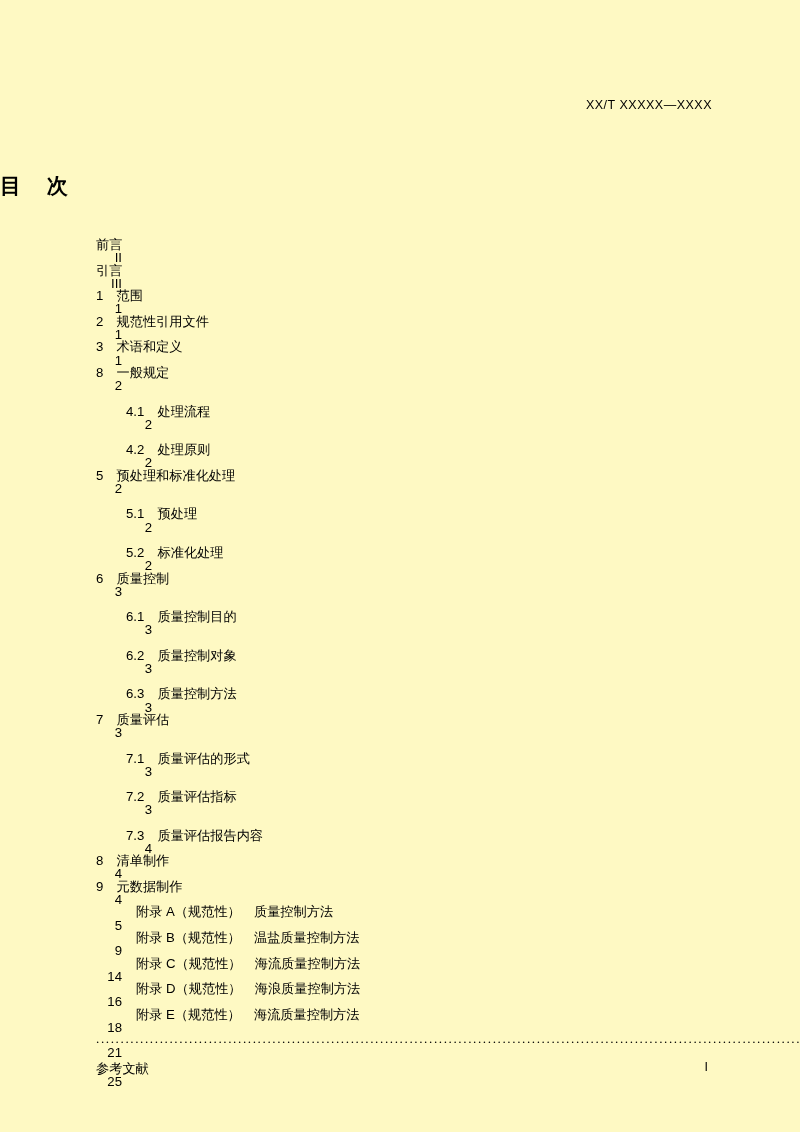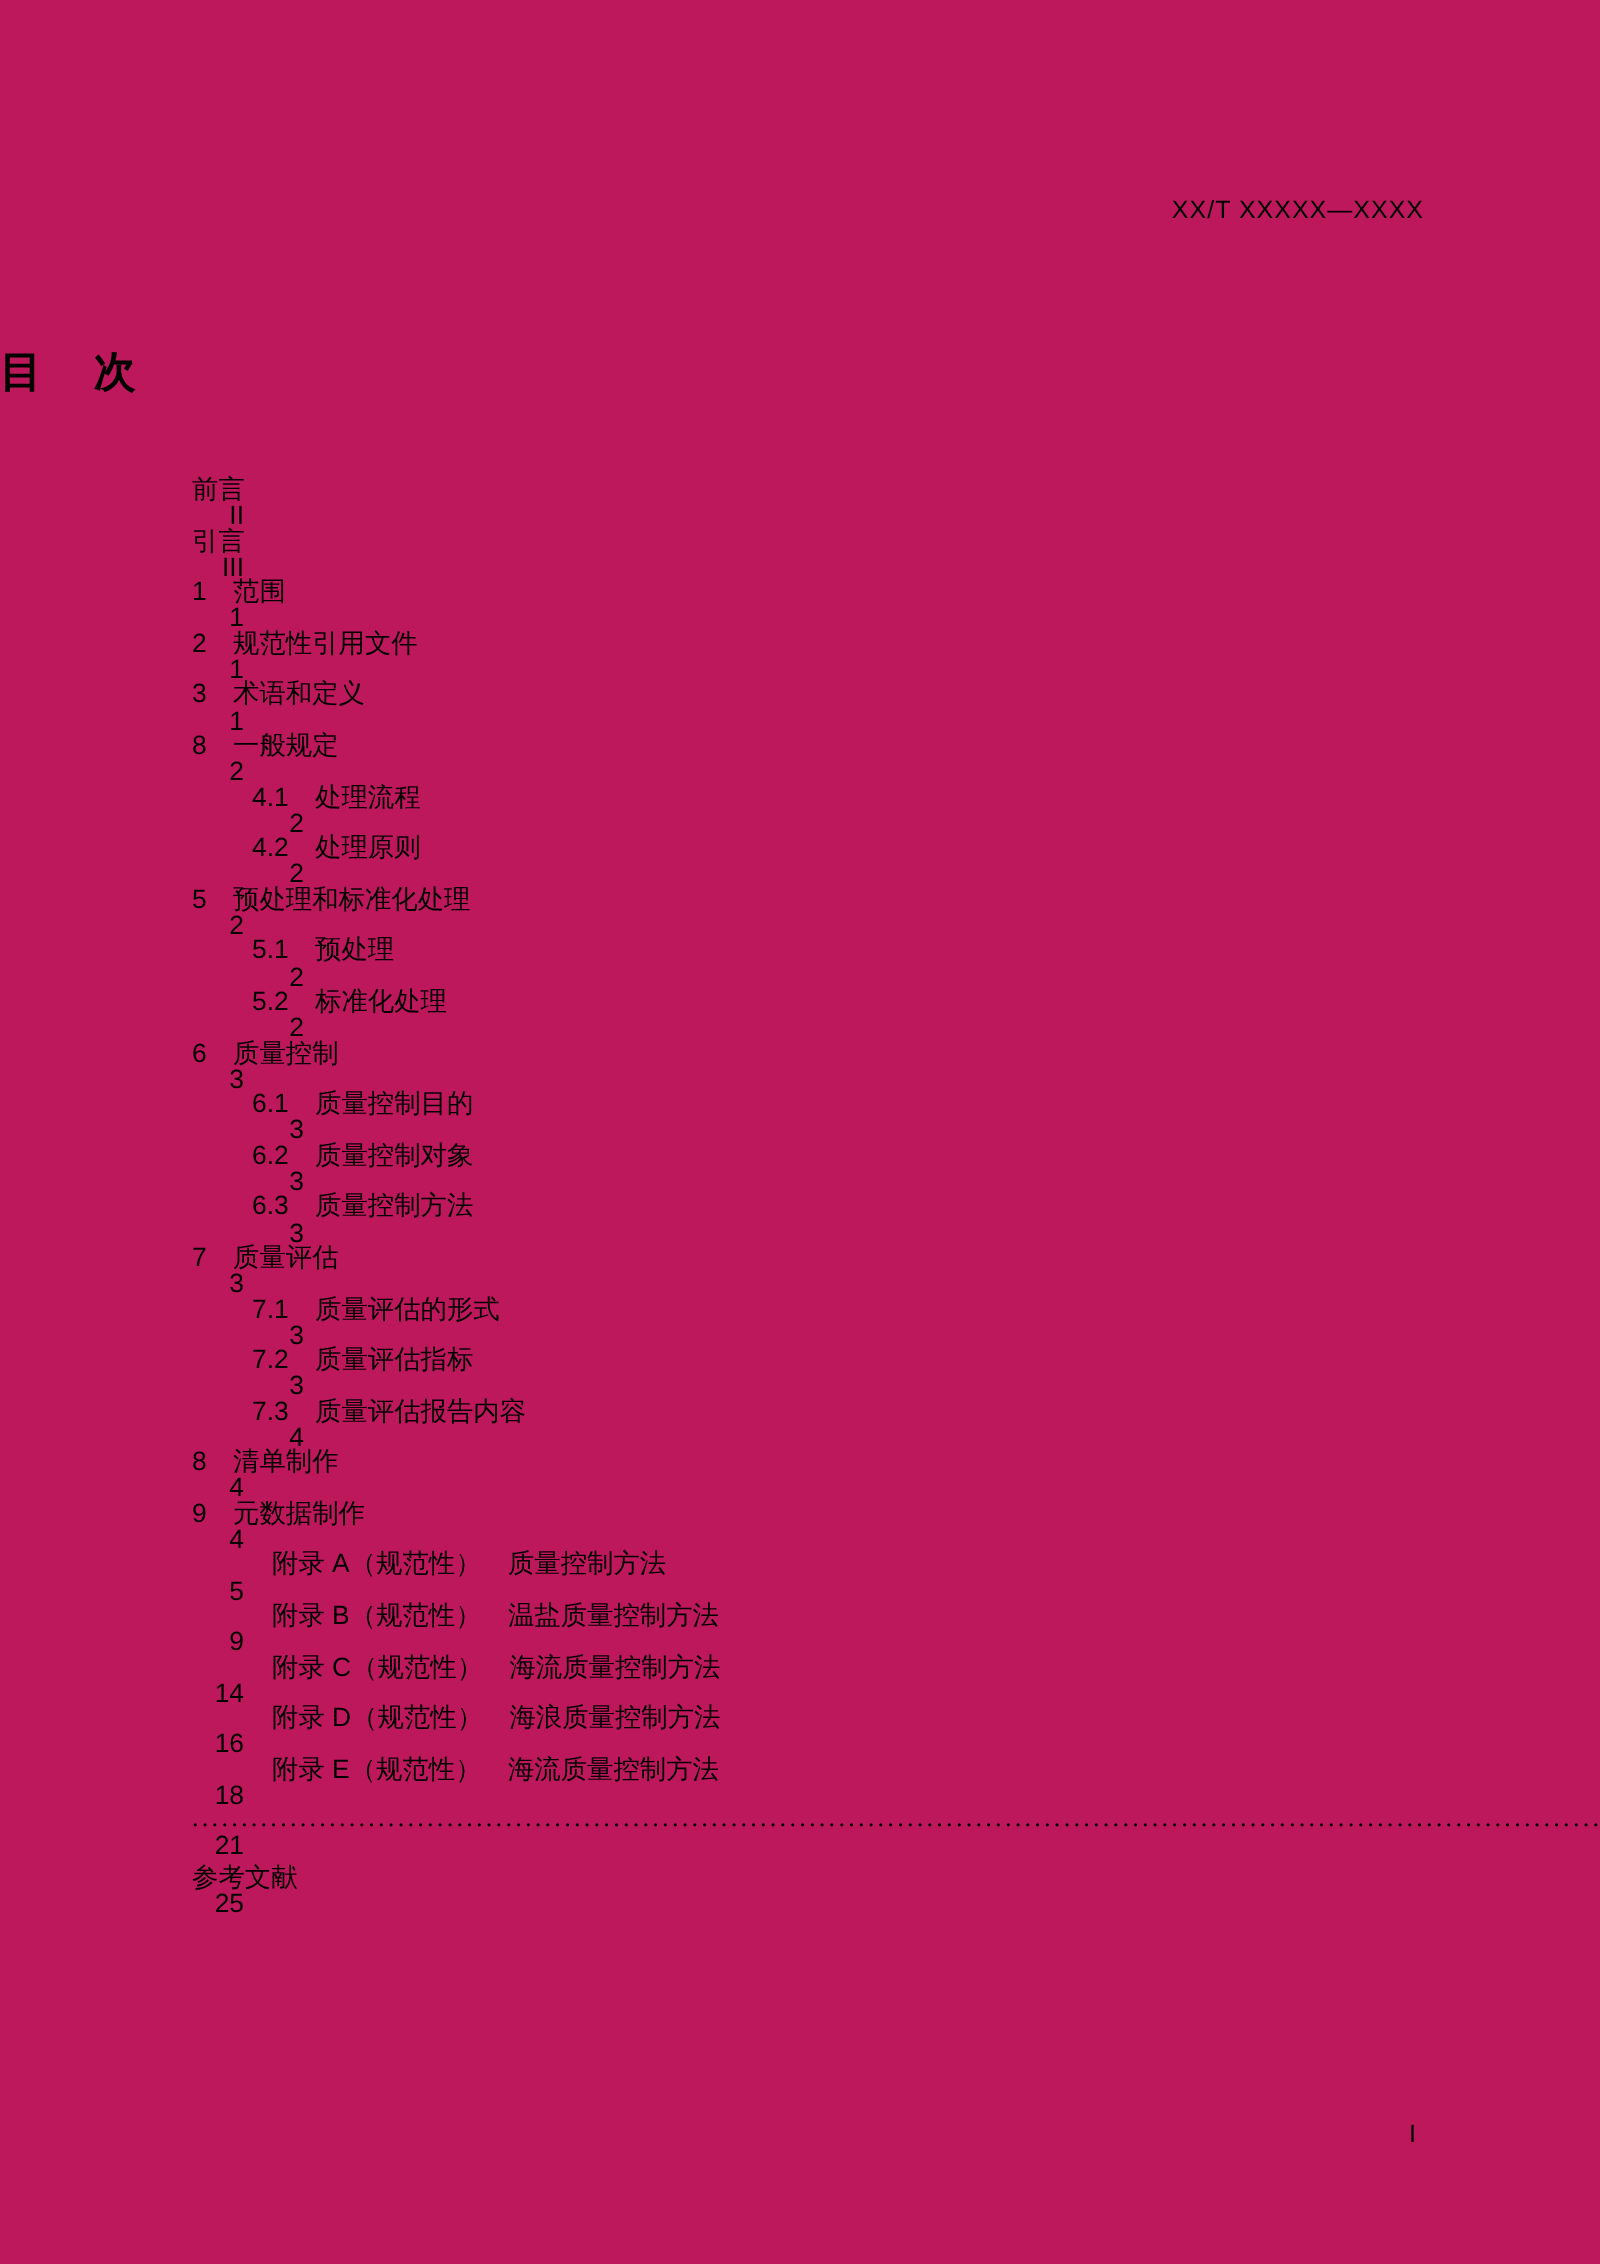--- a/index.html
+++ b/index.html
@@ -4,21 +4,21 @@
 <style>
   html, body {
     margin: 0;
     padding: 0;
     background: #ffffff;
   }
   .page {
     position: relative;
     width: 800px;
     height: 1132px;
-    background: #be185d;
+    background: #fef9c3;
     font-family: "Liberation Serif", "DejaVu Serif", serif;
     color: #000000;
     box-sizing: border-box;
     overflow: hidden;
   }
   .header-code {
     position: absolute;
     top: 98px;
     right: 88px;
     font-family: "Liberation Sans", sans-serif;
@@ -70,21 +70,21 @@
   }
   .toc-page {
     flex: 0 0 auto;
     width: 26px;
     text-align: right;
     font-family: "Liberation Sans", sans-serif;
     font-size: 13.2px;
   }
   
   .lvl-0 { padding-left: 0; }
-  .lvl-1 { padding-left: 30px; }
+  .lvl-1 { padding-left: 30px; margin-top: 13px; }
   .annex .toc-label { display: inline-block; padding-left: 40px; }
   .footer-page {
     position: absolute;
     bottom: 58px;
     right: 92px;
     font-family: "Liberation Sans", sans-serif;
     font-size: 12.5px;
   }
 </style>
 </head>

